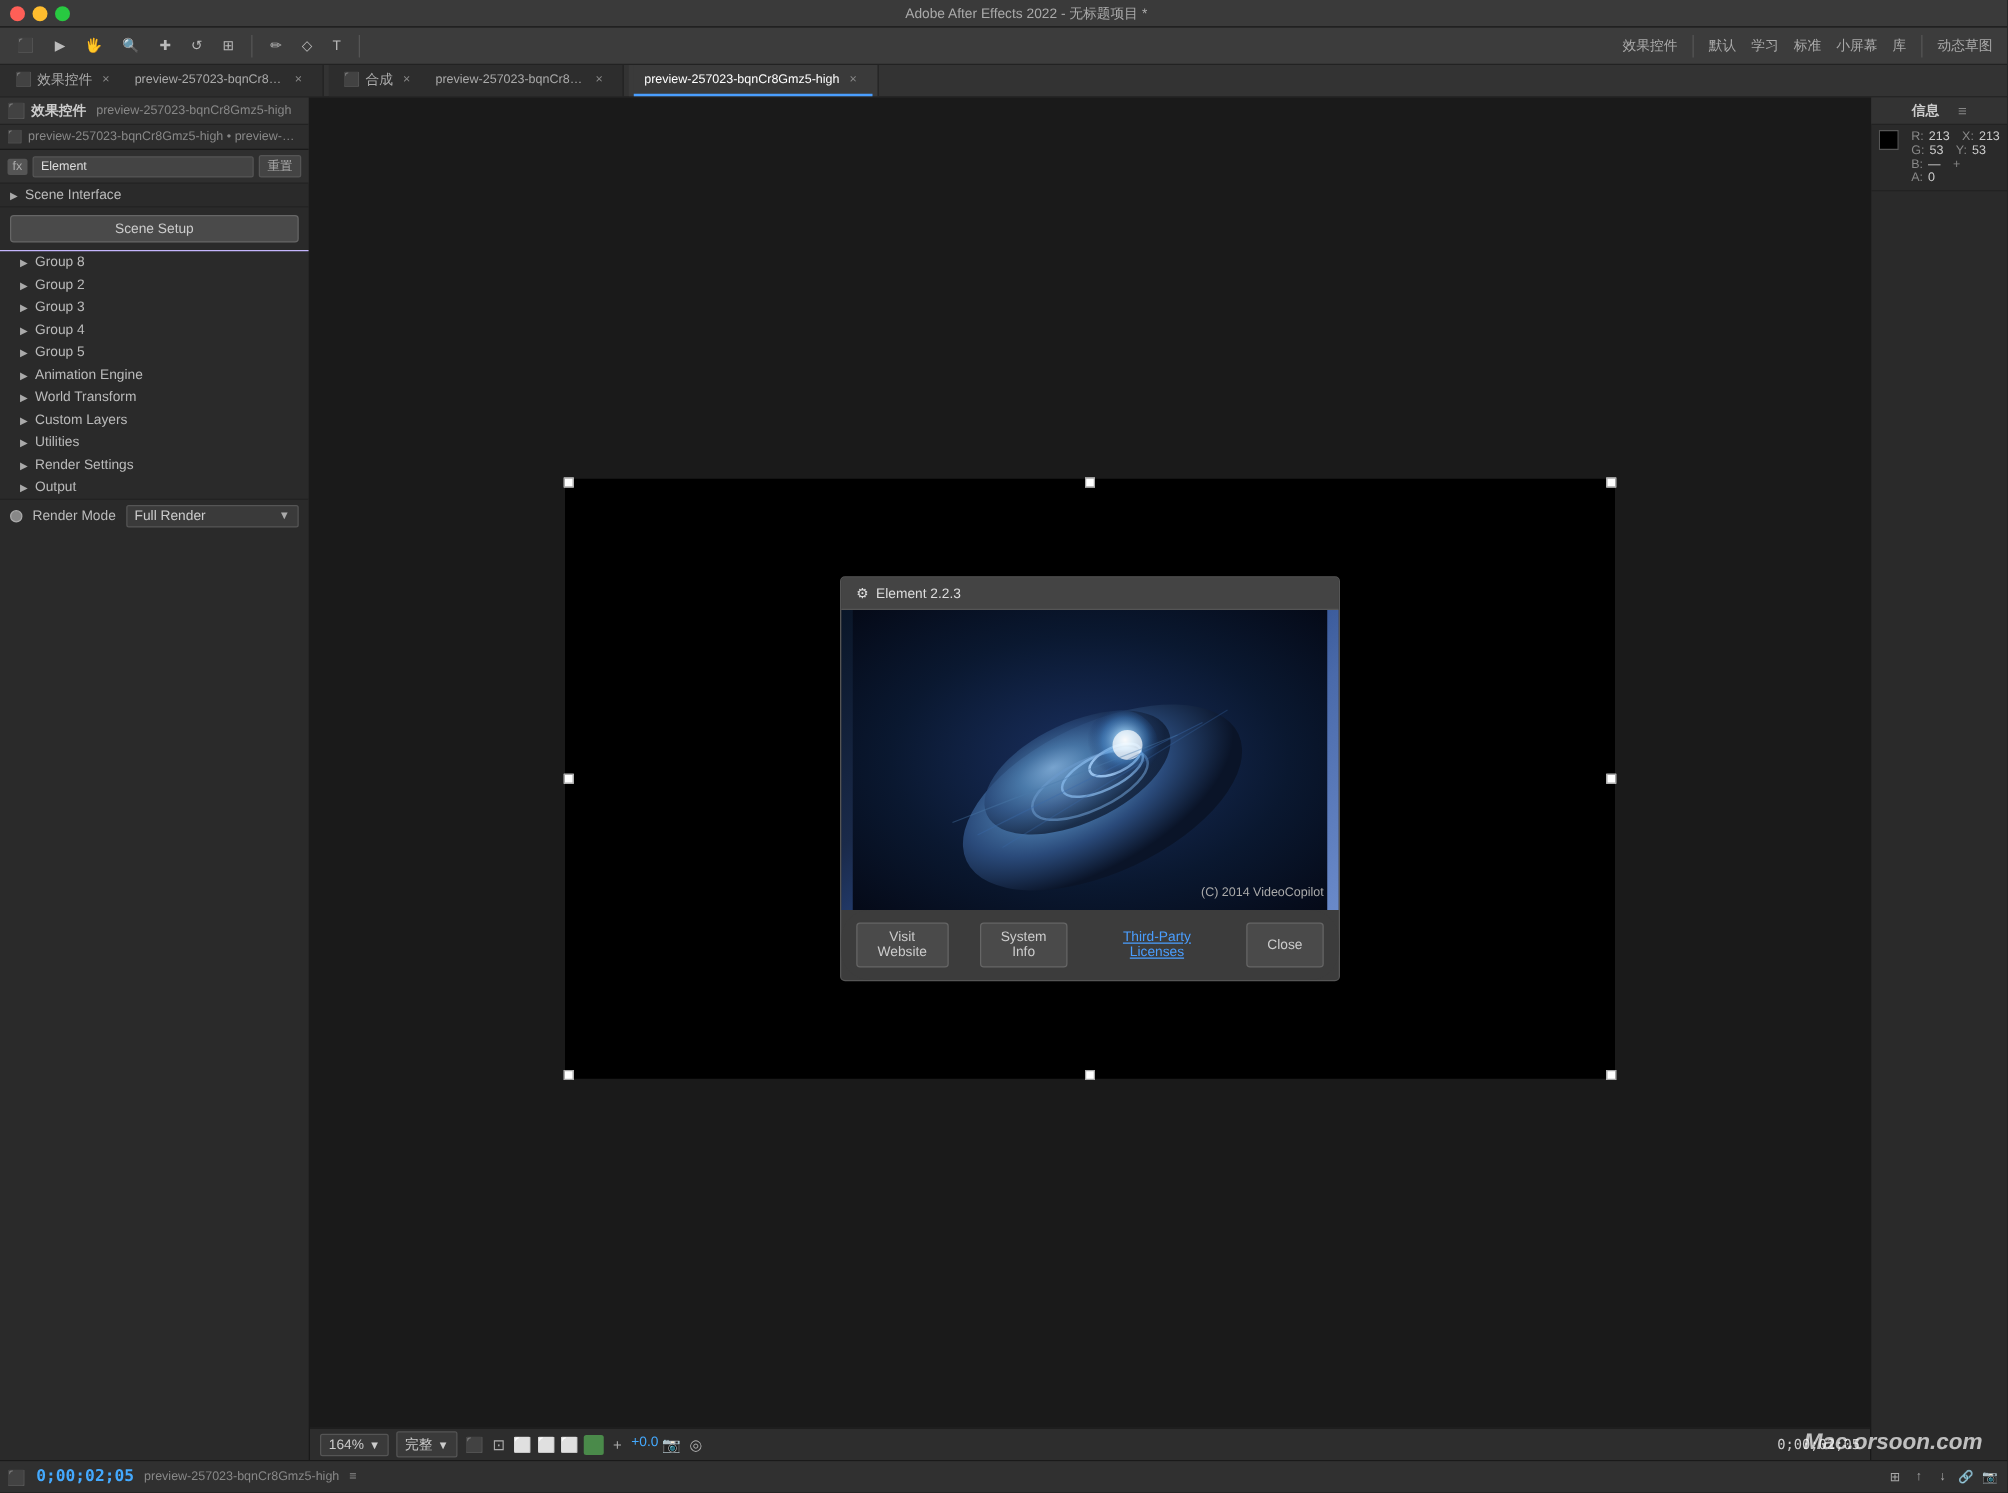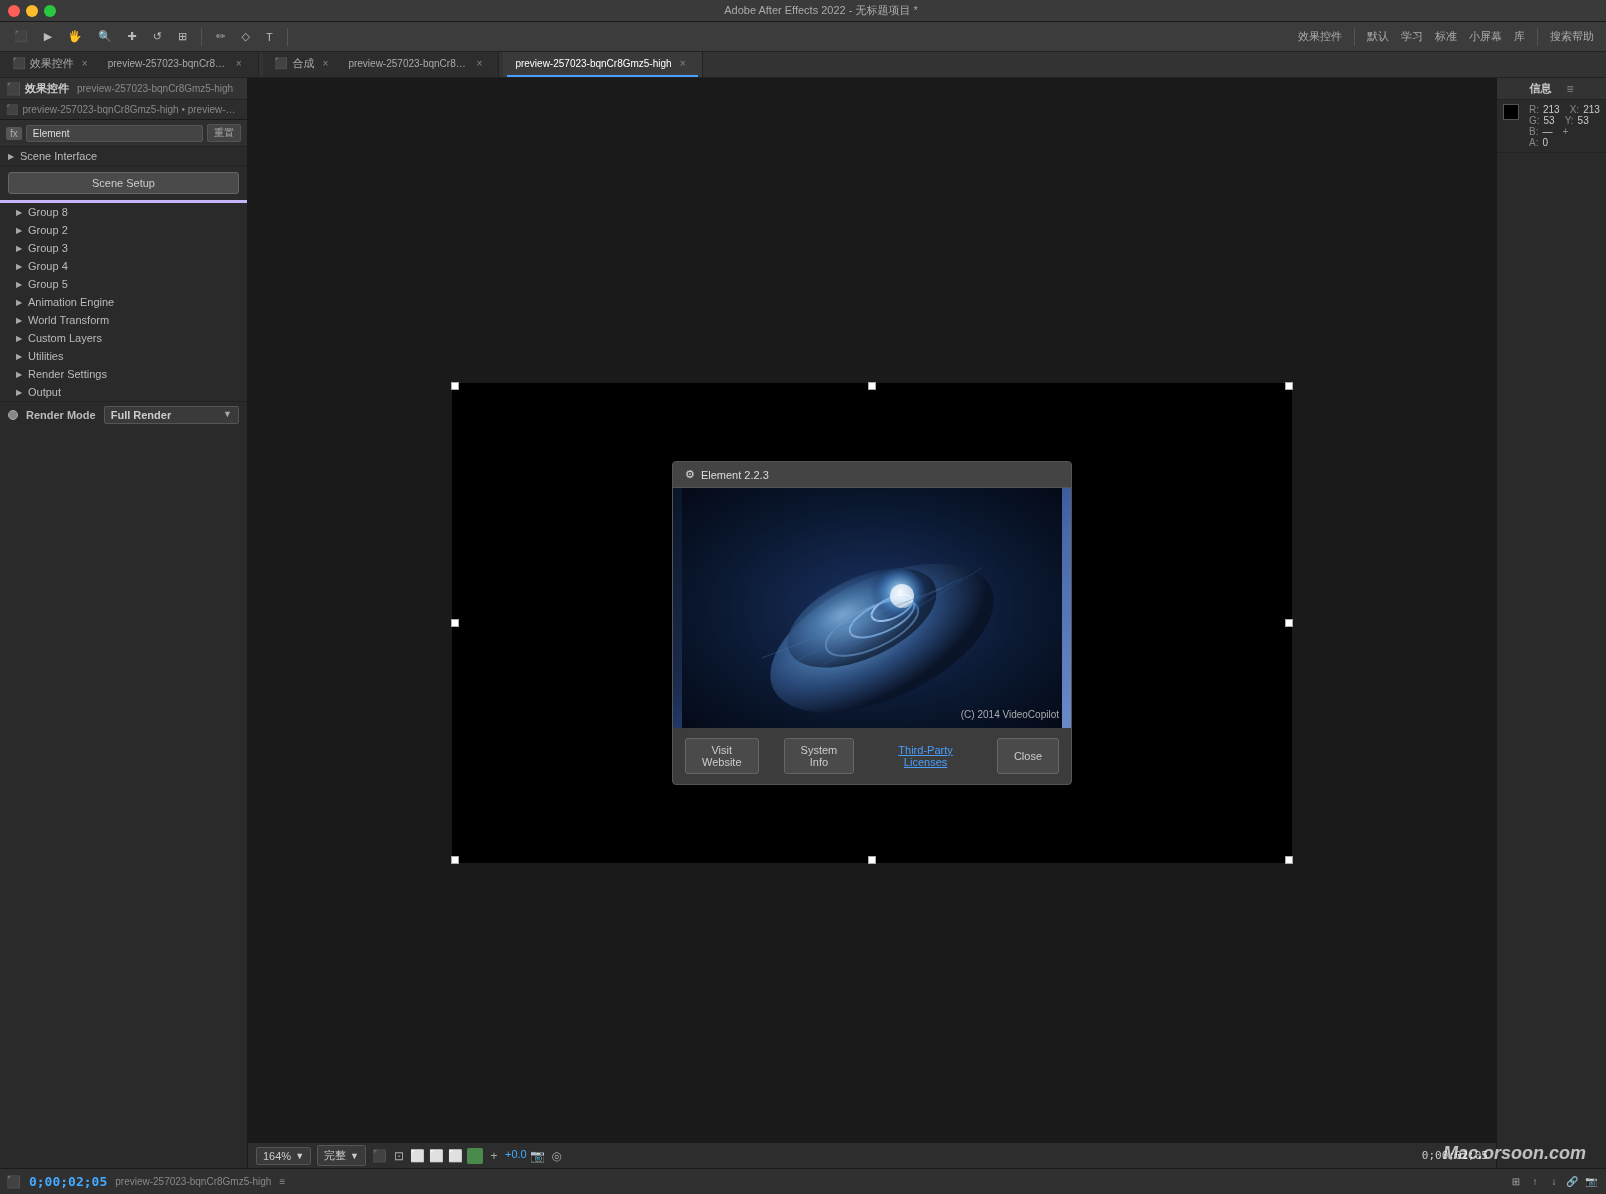--- a/index.html
+++ b/index.html
@@ -190,21 +190,21 @@
     .triangle-icon {
       width: 10px; height: 10px;
       display: inline-flex; align-items: center; justify-content: center;
       font-size: 8px;
       color: #aaa;
     }
 
     
     .scene-setup-area {
       padding: 6px 8px;
-      border-bottom: 3px solid #c4b5fd;
+      border-bottom: 1px solid #c4b5fd;
     }
     .scene-setup-btn {
       display: block;
       width: 100%;
       text-align: center;
       background: #4a4a4a;
       border: 1px solid #666;
       color: #ccc;
       font-size: 11px;
       padding: 4px 0;
@@ -494,21 +494,21 @@
   <div class="toolbar-divider"></div>
   <div class="toolbar-spacer"></div>
   <span class="toolbar-label">效果控件</span>
   <div class="toolbar-divider"></div>
   <span class="toolbar-label">默认</span>
   <span class="toolbar-label">学习</span>
   <span class="toolbar-label">标准</span>
   <span class="toolbar-label">小屏幕</span>
   <span class="toolbar-label">库</span>
   <div class="toolbar-divider"></div>
-  <span class="toolbar-label">搜索帮助</span>
+  <span class="toolbar-label">动态草图</span>
 </div>
 
 <div class="tab-area">
   <div class="tab-panel">
     <div class="tab-item">
       <span>⬛</span>
       <span>效果控件</span>
       <span class="tab-close">×</span>
     </div>
     <div class="tab-item">
@@ -605,21 +605,21 @@
     </div>
     <div class="group-item">
       <span class="triangle-icon">▶</span>
       <span>Render Settings</span>
     </div>
     <div class="group-item">
       <span class="triangle-icon">▶</span>
       <span>Output</span>
     </div>
 
-    <div style="display:flex;align-items:center;padding:4px 8px;gap:8px;border-top:1px solid #222;font-weight:bold;">
+    <div style="display:flex;align-items:center;padding:4px 8px;gap:8px;border-top:1px solid #222;">
       <span style="width:10px;height:10px;display:inline-block;border-radius:50%;background:#888;border:1px solid #aaa;"></span>
       <span style="font-size:11px;color:#bbb;">Render Mode</span>
       <div style="flex:1;display:flex;align-items:flex-start;justify-content:space-between;background:#3a3a3a;border:1px solid #555;border-radius:2px;padding:2px 6px;cursor:pointer;">
         <span style="font-size:11px;color:#ccc;">Full Render</span>
         <span style="font-size:9px;color:#aaa;">▼</span>
       </div>
     </div>
   </div>
 
   <div class="canvas-area">

